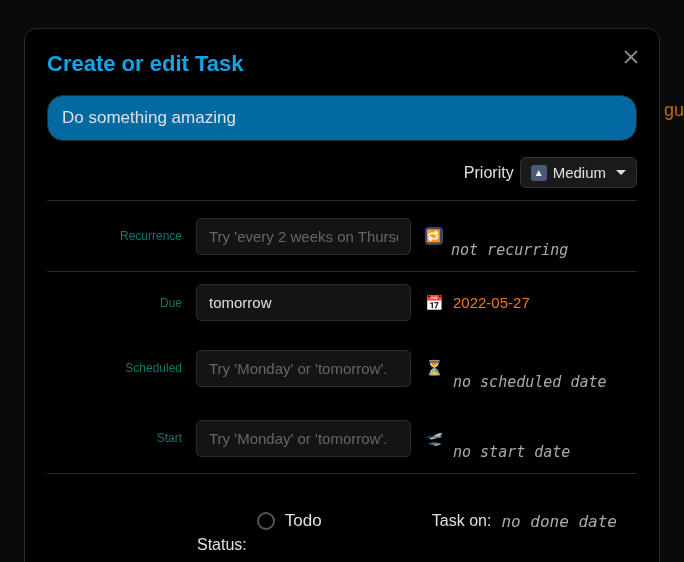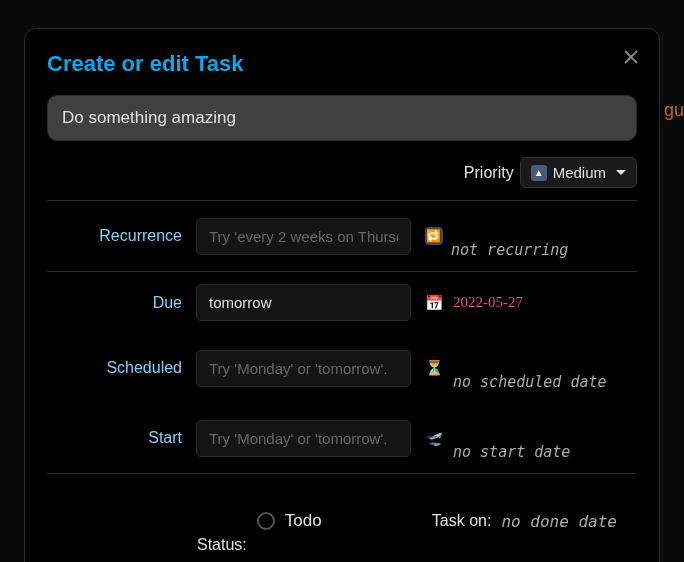--- a/index.html
+++ b/index.html
@@ -51,23 +51,23 @@
       height: 16px;
     }
     .title {
       font-size: 22px;
       font-weight: 600;
       color: #0ea5e9;
       margin-bottom: 18px;
     }
     .description-input {
       width: 100%;
-      background: #404040;
+      background: #0369a1;
       border: 1px solid #2a2a2a;
-      border-radius: 10px;
+      border-radius: 16px;
       padding: 12px 14px;
       color: #e0e0e0;
       font-size: 17px;
       outline: none;
     }
     .priority-row {
       display: flex;
       justify-content: flex-end;
       align-items: center;
       gap: 6px;
@@ -116,22 +116,22 @@
     }
     .form-row {
       display: grid;
       grid-template-columns: 135px 215px 1fr;
       align-items: center;
       gap: 14px;
       padding: 12px 0;
     }
     .form-label {
       text-align: right;
-      font-size: 16px;
-      color: #7dd3fc;
+      font-size: 12px;
+      color: #0f766e;
     }
     .text-input {
       background: #141414;
       border: 1px solid #2a2a2a;
       border-radius: 5px;
       padding: 9px 12px;
       color: #e0e0e0;
       font-size: 15px;
       outline: none;
       width: 100%;
@@ -150,22 +150,22 @@
       width: 20px;
       display: inline-block;
     }
     .hint-text-italic {
       font-family: ui-monospace, "SF Mono", Menlo, monospace;
       font-style: italic;
       color: #aaa;
       margin-top: 28px;
     }
     .hint-text-mono {
-      font-family: Liberation Serif, serif;
-      color: #ec4899;
+      font-family: Liberation Sans, sans-serif;
+      color: #f97316;
     }
     .status-row {
       display: flex;
       align-items: center;
       padding: 14px 0;
       gap: 10px;
     }
     .status-label {
       font-size: 16px;
       color: #e0e0e0;

